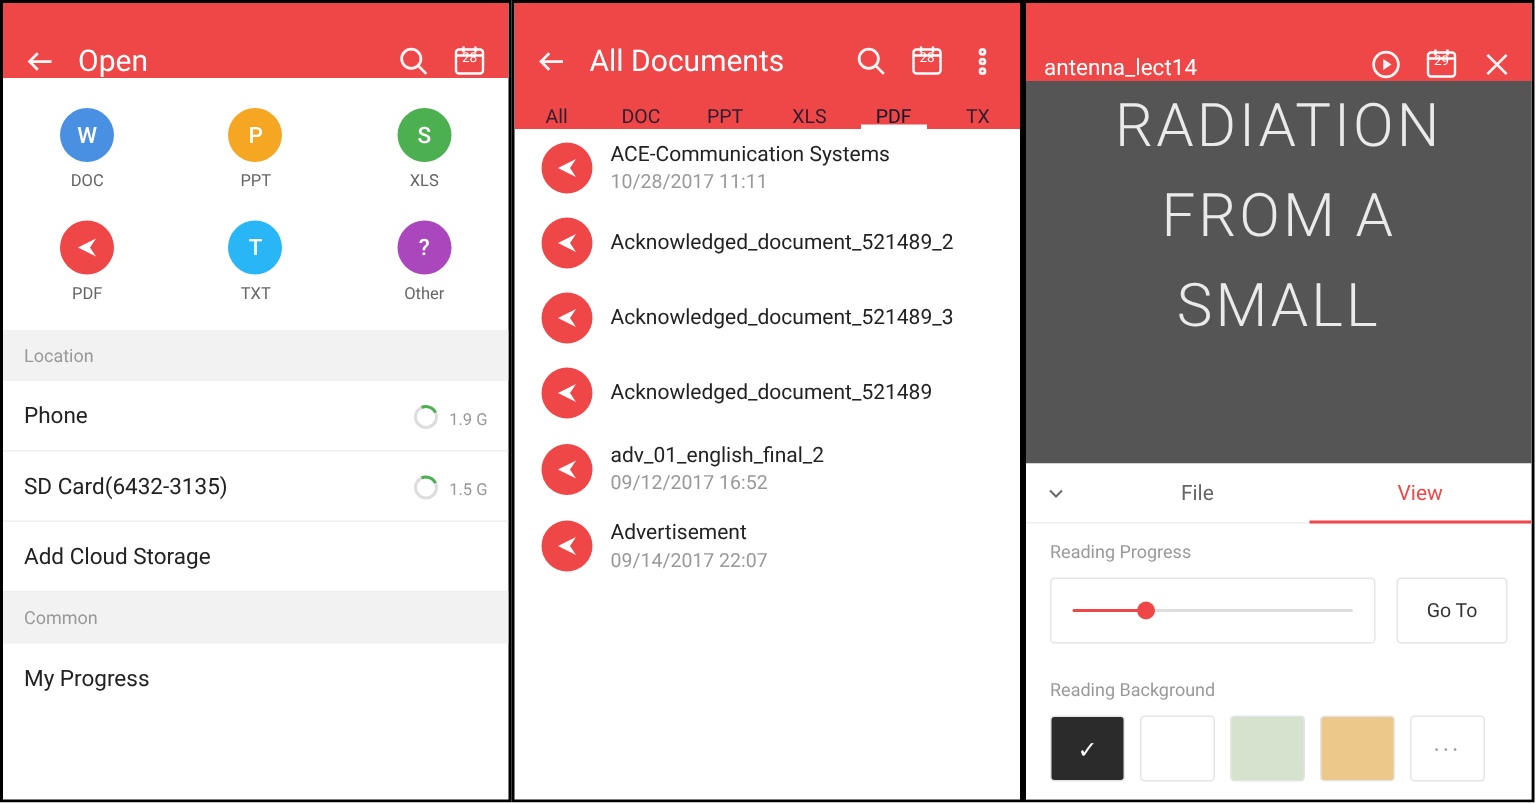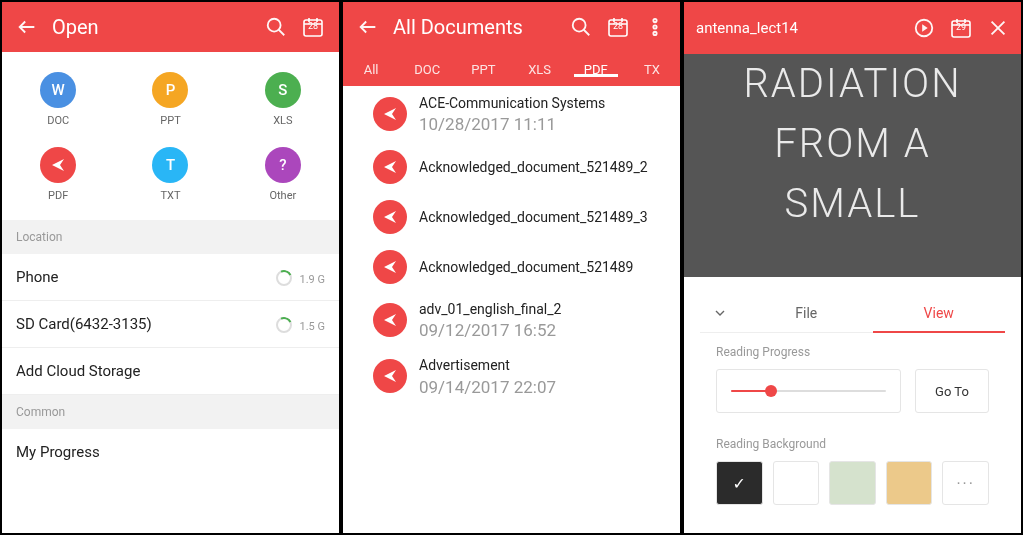--- a/index.html
+++ b/index.html
@@ -3,21 +3,21 @@
 <meta charset="utf-8">
 <style>
 *{box-sizing:border-box;margin:0;padding:0;font-family:-apple-system,BlinkMacSystemFont,"Segoe UI",Roboto,sans-serif}
 body{width:1024px;height:535px;display:flex;background:#fff;overflow:hidden}
 .panel{height:535px;border:2px solid #000;flex-shrink:0;display:flex;flex-direction:column;overflow:hidden}
 .p1{width:341px}
 .p2{width:341px}
 .p3{width:341px}
 
 
-.hdr{height:50px;background:#ef4747;display:flex;align-items:center;padding:0 14px;gap:14px;color:#fff}
+.hdr{height:50px;background:#ef4747;display:flex;align-items:flex-end;padding:0 14px;gap:14px;color:#fff}
 .hdr .title{font-size:20px;font-weight:400;flex:1}
 .hdr .title.small{font-size:15px}
 .hicon{width:22px;height:22px;display:flex;align-items:center;justify-content:center;opacity:.95;cursor:pointer}
 .hicon svg{width:22px;height:22px;stroke:#fff;fill:none;stroke-width:2}
 .badge{position:relative;width:24px;height:24px;display:flex;align-items:center;justify-content:center;cursor:pointer}
 .badge svg{width:24px;height:24px;stroke:#fff;fill:none;stroke-width:1.6}
 .badge span{position:absolute;font-size:9px;color:#fff;top:6px}
 
 
 .typegrid{display:grid;grid-template-columns:repeat(3,1fr);padding:14px 0 4px}
@@ -28,37 +28,37 @@
 .c-pdf{background:#ef4747}.c-txt{background:#29b6f6}.c-oth{background:#ab47bc}
 
 .sect{background:#f2f2f2;color:#999;font-size:12px;padding:10px 14px}
 .row{display:flex;align-items:flex-end;padding:14px;font-size:15px;color:#222;border-bottom:1px solid #eee;cursor:pointer}
 .row .rlabel{flex:1}
 .pie{width:16px;height:16px;border-radius:50%;border:2px solid #ddd;position:relative;margin-right:8px}
 .pie::after{content:"";position:absolute;inset:-2px;border-radius:50%;border:2px solid transparent;border-top-color:#4caf50;transform:rotate(20deg)}
 .rmeta{font-size:11px;color:#999}
 
 
-.tabs{background:#ef4747;display:flex;color:#ffffff;font-size:13px;height:34px;align-items:center}
+.tabs{background:#ef4747;display:flex;color:#0f172a;font-size:13px;height:34px;align-items:flex-end}
 .tab{flex:1;display:flex;align-items:center;justify-content:center;opacity:.85;cursor:pointer;position:relative}
 .tab.active{opacity:1}
 .tab.active::after{content:"";position:absolute;bottom:0;left:6px;right:6px;height:3px;background:#fff}
 
 .doclist{flex:1;overflow:hidden}
-.drow{display:flex;align-items:center;padding:8px 30px;gap:12px;cursor:pointer}
+.drow{display:flex;align-items:center;padding:8px 18px;gap:12px;cursor:pointer}
 .dicon{width:34px;height:34px;border-radius:50%;background:#ef4747;display:flex;align-items:center;justify-content:center;flex-shrink:0}
 .dicon svg{width:16px;height:16px;fill:#fff}
 .dtxt{flex:1;min-width:0}
 .dname{font-size:14px;color:#222;line-height:1.3}
-.dmeta{font-size:17px;color:#999;margin-top:2px}
+.dmeta{font-size:13px;color:#999;margin-top:2px}
 
 
 .hdr3{background:#ef4747;height:52px;padding:0 12px}
 .docview{flex:1;background:#555;color:#eaeaea;font-size:40px;font-weight:300;letter-spacing:2px;display:flex;flex-direction:column;align-items:center;justify-content:flex-start;padding-top:0;line-height:1.5;overflow:hidden}
-.sheet{background:#fff;padding:16px;display:flex;flex-direction:column}
+.sheet{background:#fff;padding:0;display:flex;flex-direction:column}
 .stabs{display:flex;height:40px;border-bottom:1px solid #eee}
 .stab{flex:1;display:flex;align-items:center;justify-content:center;font-size:14px;color:#666;cursor:pointer;position:relative}
 .stab.active{color:#ef4747}
 .stab.active::after{content:"";position:absolute;bottom:-1px;left:0;right:0;height:2px;background:#ef4747}
 .stabs .chev{width:40px;flex:0 0 40px;display:flex;align-items:center;justify-content:center;cursor:pointer}
 .ssec{padding:12px 16px}
 .slabel{font-size:12px;color:#999;margin-bottom:10px}
 .sliderrow{display:flex;gap:14px;align-items:flex-end}
 .sliderbox{flex:1;border:1px solid #e5e5e5;border-radius:3px;height:44px;display:flex;align-items:center;padding:0 14px}
 .slider{flex:1;height:2px;background:#ddd;position:relative;border-radius:2px}

